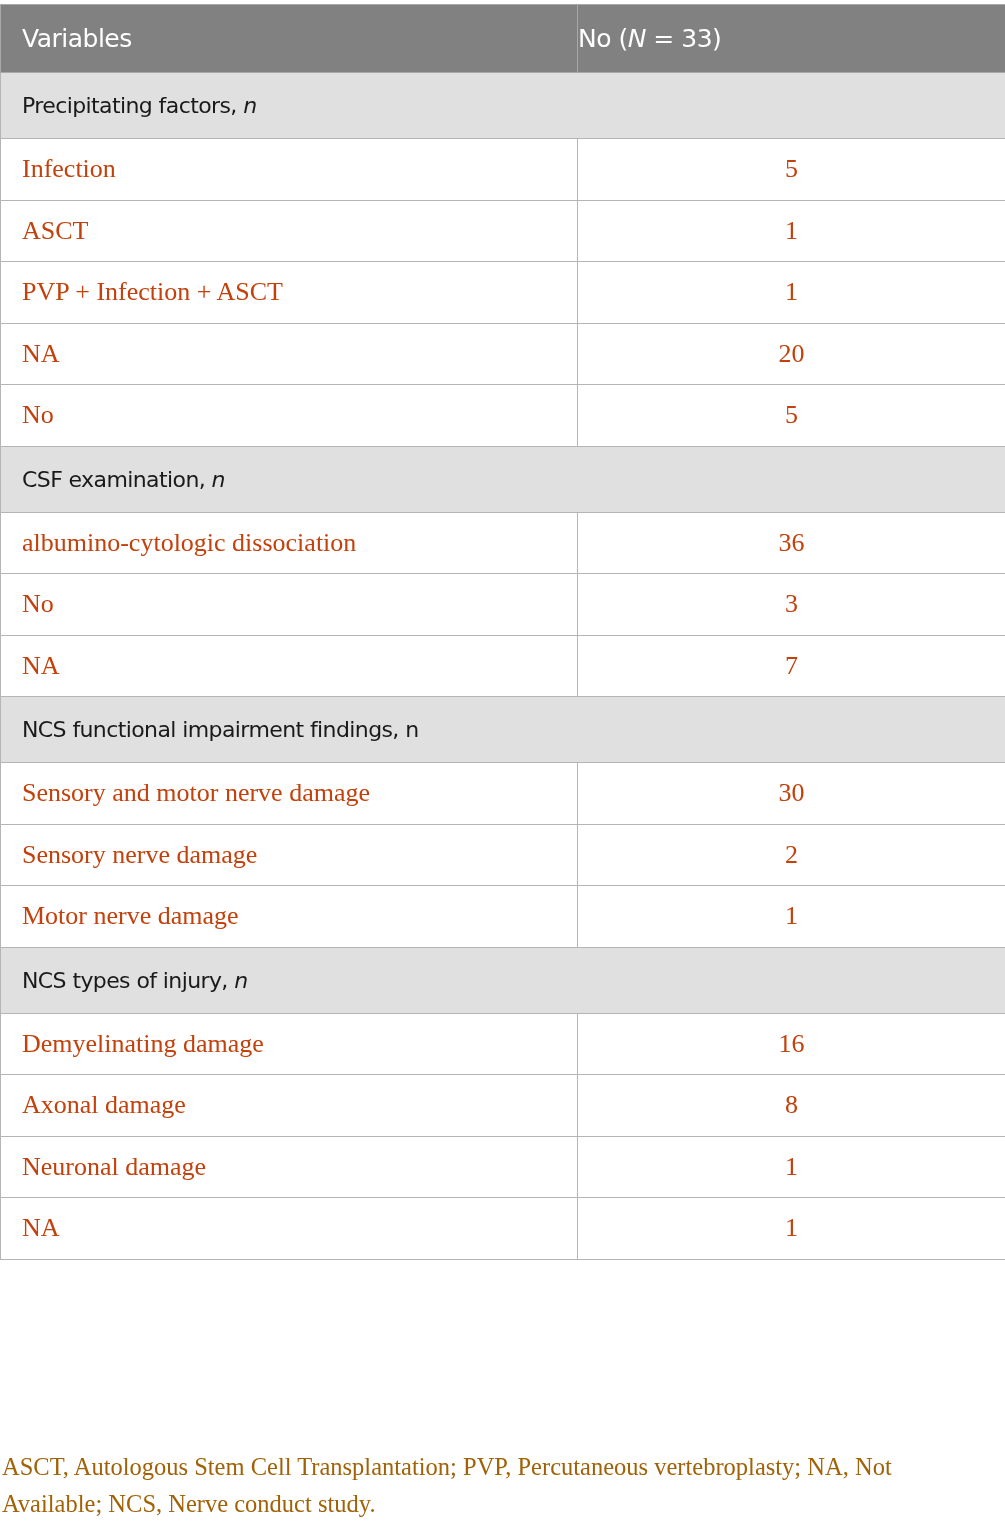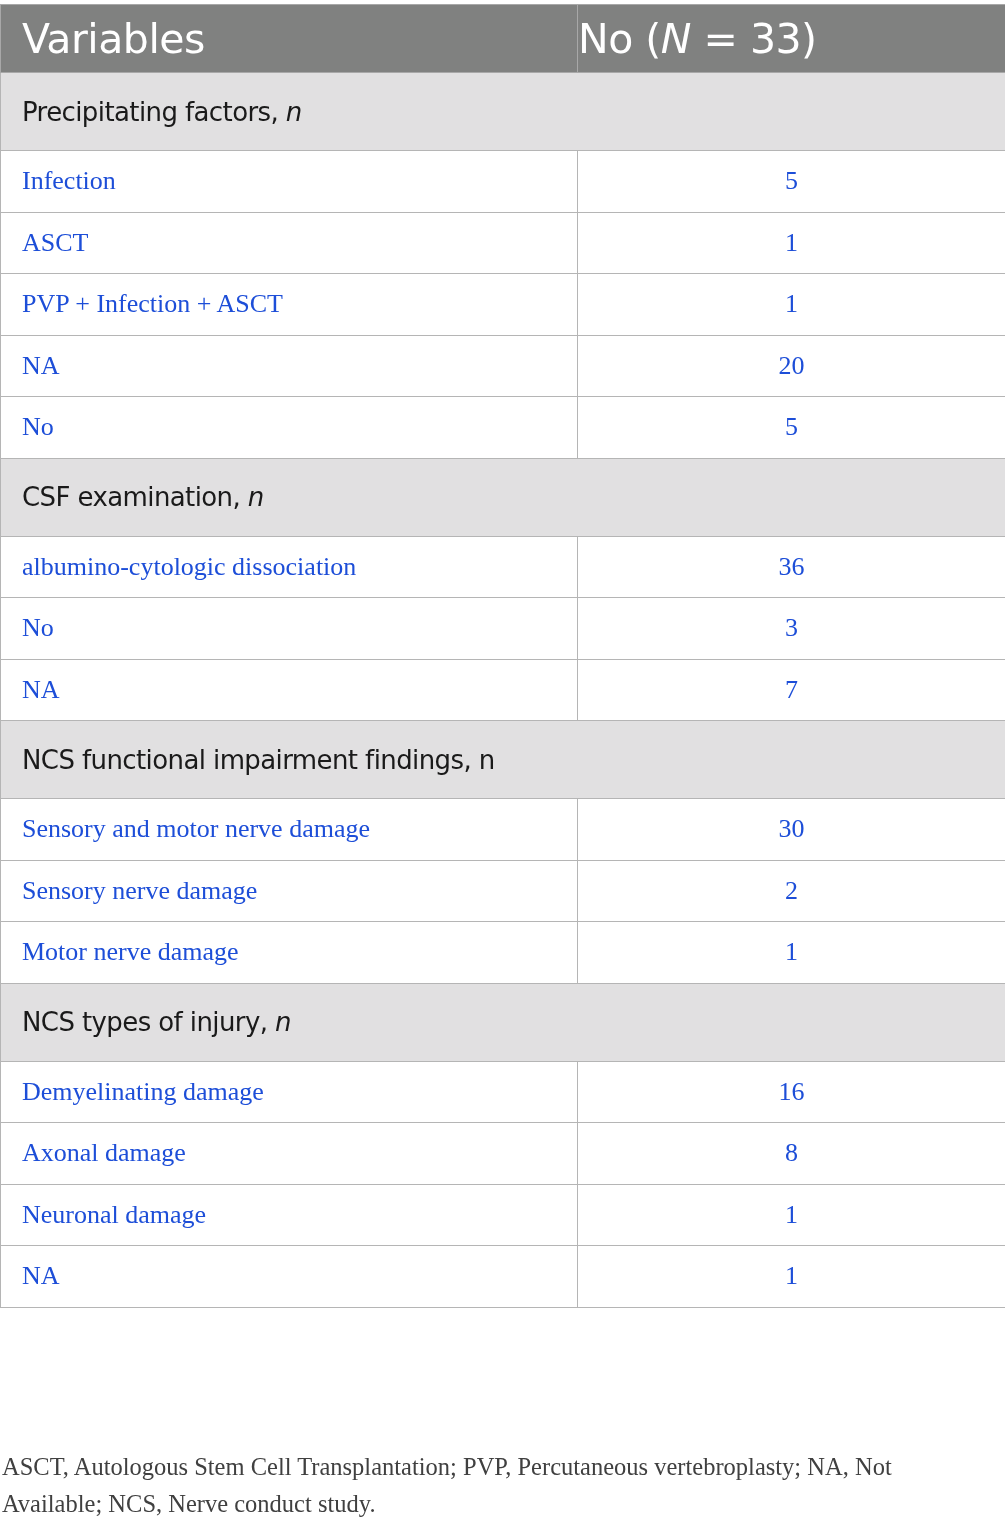--- a/index.html
+++ b/index.html
@@ -9,38 +9,38 @@
     border-collapse: collapse; table-layout: fixed;
   }
   .tbl col.c1 { width: 577px; }
   .tbl col.c2 { width: 428px; }
   .tbl td, .tbl th {
     border: 1px solid #b5b5b5; padding: 0 0 0 21px; box-sizing: border-box;
   }
   .hdr th {
     background: #808180; color: #ffffff; height: 68px;
     font-family: "DejaVu Sans", sans-serif; font-weight: normal;
-    font-size: 41px; letter-spacing: -0.5px; text-align: left;
+    font-size: 25px; letter-spacing: -0.5px; text-align: left;
     border-color: #a8a8a8;
   }
   .hdr th.num { padding-left: 0; }
   .sec td {
-    background: #e1e0e1; color: #1a1a1a; height: 78px;
-    font-family: "DejaVu Sans", sans-serif; font-size: 26px; letter-spacing: -0.6px;
+    background: #e1e0e1; color: #1a1a1a; height: 66px;
+    font-family: "DejaVu Sans", sans-serif; font-size: 22px; letter-spacing: -0.6px;
   }
   .row td {
-    height: 61.5px; color: #1d4ed8;
+    height: 61.5px; color: #c2410c;
     font-family: "Liberation Serif", serif; font-size: 26px;
   }
   .row td.num { text-align: center; padding-left: 0; }
   i { font-style: italic; }
   .foot {
     position: absolute; left: 2px; top: 1448px; width: 990px;
     font-family: "Liberation Serif", serif; font-size: 24.5px; line-height: 37px;
-    color: #404040;
+    color: #a16207;
   }
 </style>
 </head>
 <body>
 
 <table class="tbl">
   <colgroup>
       <col class="c1">
       <col class="c2">
     </colgroup>

